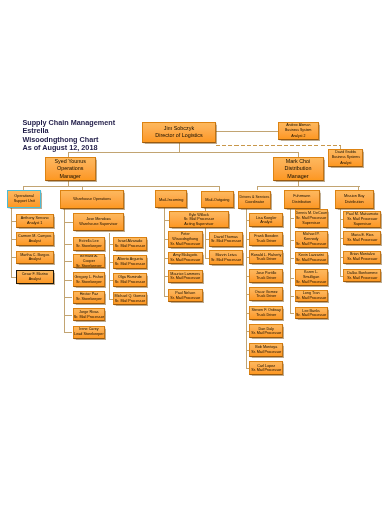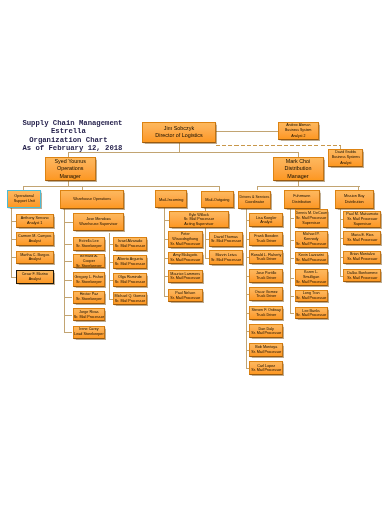--- a/index.html
+++ b/index.html
@@ -1,21 +1,21 @@
 <!DOCTYPE html>
 <html><head>
 <meta charset="utf-8">
 <title>Supply Chain Management Logistics Organization Chart</title>
 <style>
 html,body{margin:0;padding:0;}
 body{width:390px;height:505px;background:#ffffff;overflow:hidden;
      font-family:"Liberation Sans",sans-serif;-webkit-font-smoothing:antialiased;}
 #stage{position:relative;width:390px;height:505px;}
-.chart-title{position:absolute;text-align:center;
-   font-family:Liberation Mono, monospace;font-weight:bold;color:#201c48;}
+.chart-title{position:absolute;
+   font-family:Liberation Sans, sans-serif;font-weight:bold;color:#201c48;}
 .chart-title div{white-space:nowrap;}
 .node{position:absolute;box-sizing:border-box;
    background:linear-gradient(to bottom,#fdb85c 0%,#fdb053 26%,#fda540 58%,#fd9c2d 86%,#fd991f 100%);
    border:0.55px solid #dd8312;border-bottom-color:#9a5a10;border-right-color:#c27212;
    display:flex;flex-direction:column;align-items:center;justify-content:center;
    color:#140e00;text-align:center;overflow:hidden;
    box-shadow:1.1px 1.1px 0.9px rgba(110,70,10,0.45);}
 .node > span{display:block;width:100%;white-space:nowrap;}
 .node.cyan{border:1.1px solid #4cbcd6;}
 .node.dark{border:1.3px solid #23190a;}
@@ -25,22 +25,22 @@
 .dashed{position:absolute;height:0.9px;
    background:repeating-linear-gradient(to right,#c8974a 0 4.1px,rgba(0,0,0,0) 4.1px 6.15px);}
 </style>
 </head>
 <body>
 
 <div id="stage">
   <div class="chart-title" style="left:22.4px;top:119.4px;width:92px;font-size:7.25px;line-height:8.1px;">
     <div>Supply Chain Management</div>
     <div>Estrella</div>
-    <div>Organization Chart</div>
-    <div>As of February 12, 2018</div>
+    <div>Wisoodngthong Chart</div>
+    <div>As of August 12, 2018</div>
   </div>
   <div class="conn h" style="left:216px;top:131.3px;width:61.5px;"></div>
   <div class="conn v" style="left:339.6px;top:144.7px;height:4.2px;"></div>
   <div class="conn v" style="left:178.5px;top:143px;height:9.4px;"></div>
   <div class="conn h" style="left:67.7px;top:152.4px;width:230.5px;"></div>
   <div class="conn v" style="left:67.7px;top:152.4px;height:4.8px;"></div>
   <div class="conn v" style="left:298.2px;top:152.4px;height:4.8px;"></div>
   <div class="conn v" style="left:67.7px;top:180.8px;height:5.4px;"></div>
   <div class="conn h" style="left:23.1px;top:186.2px;width:195.9px;"></div>
   <div class="conn v" style="left:23.1px;top:186.2px;height:4px;"></div>

